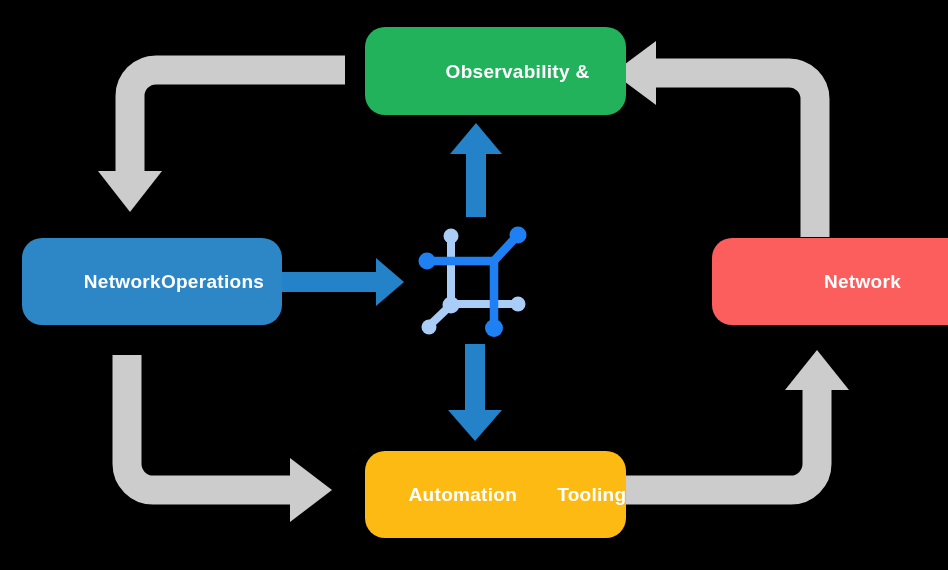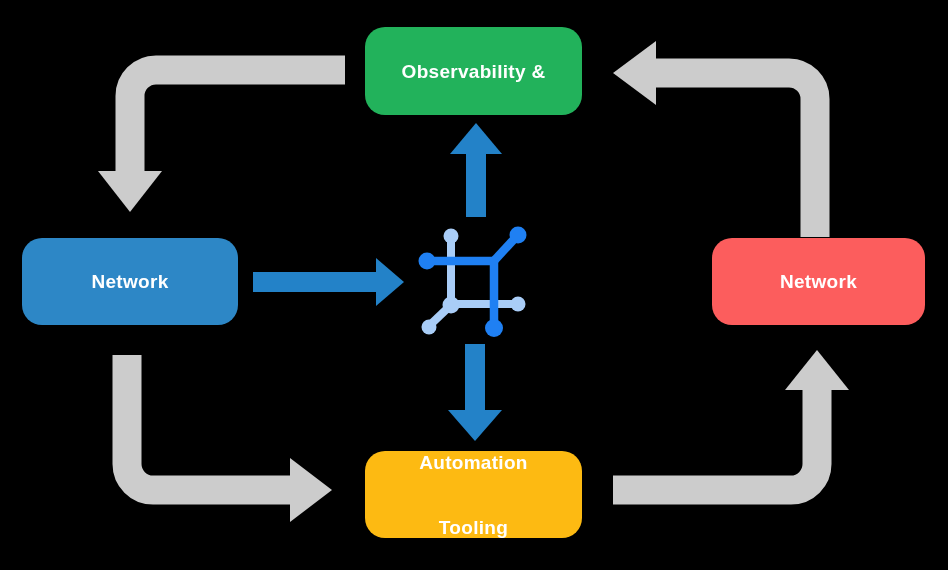--- a/index.html
+++ b/index.html
@@ -7,28 +7,29 @@
     position:relative;
     width:948px;height:570px;
     overflow:hidden;
     font-family:"Liberation Sans", sans-serif;
   }
   .layer{position:absolute;left:0;top:0;}
   .node-box{
     position:absolute;
     border-radius:20px;
     display:flex;
-    flex-direction:column;
+    flex-direction:row;
     align-items:center;
     justify-content:center;
     text-align:center;
     font-weight:700;
     font-size:19px;
     line-height:25px;
     letter-spacing:.3px;
+    padding-left:44px;
   }
   .node-box .line{display:block;}
   .gshaft{fill:none;stroke-width:29;}
   .bshaft{fill:none;stroke-width:20;}
   .ilink{fill:none;}
 </style>
 </head>
 <body>
 
 <div class="canvas" style="background-color: rgb(0, 0, 0); color: rgb(255, 255, 255);">
@@ -95,20 +96,21 @@
       </g>
     </g>
   </svg>
 
   <div class="node-box" style="left: 365px; top: 27px; width: 217px; height: 88px; background-color: rgb(34, 178, 91);">
     <span class="line">Observability &amp;</span>
   </div>
 
   <div class="node-box" style="left: 22px; top: 238px; width: 216px; height: 87px; background-color: rgb(45, 135, 198);">
     <span class="line">Network</span>
+    <span class="line">Operations</span>
   </div>
 
   <div class="node-box" style="left: 712px; top: 238px; width: 213px; height: 87px; background-color: rgb(252, 93, 93);">
     <span class="line">Network</span>
   </div>
 
   <div class="node-box" style="left: 365px; top: 451px; width: 217px; height: 87px; background-color: rgb(253, 186, 18); gap: 40px;">
     <span class="line">Automation</span>
     <span class="line">Tooling</span>
   </div>

